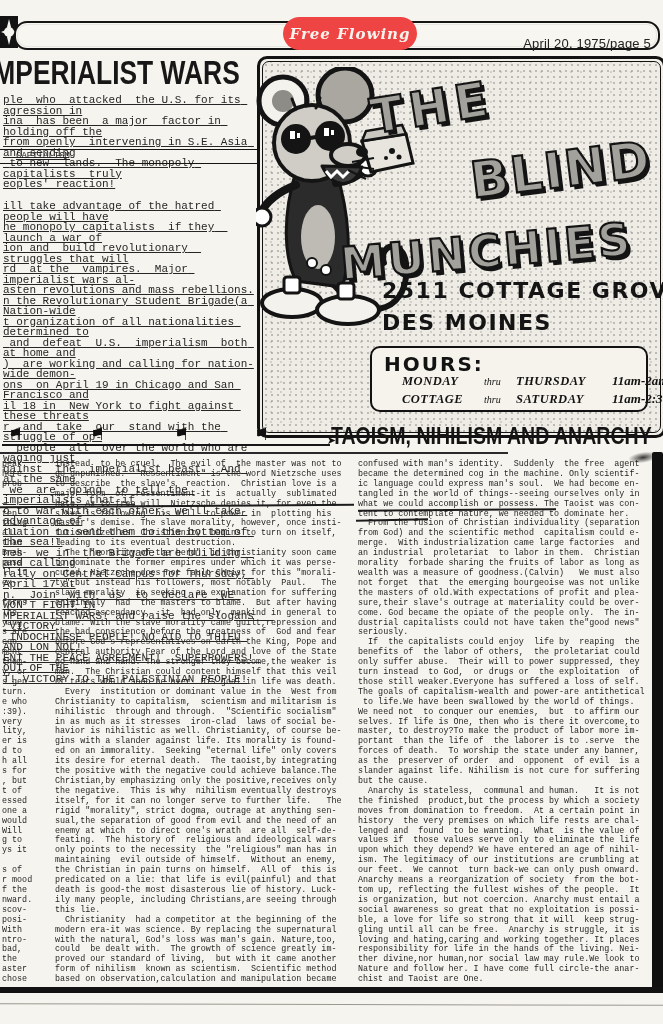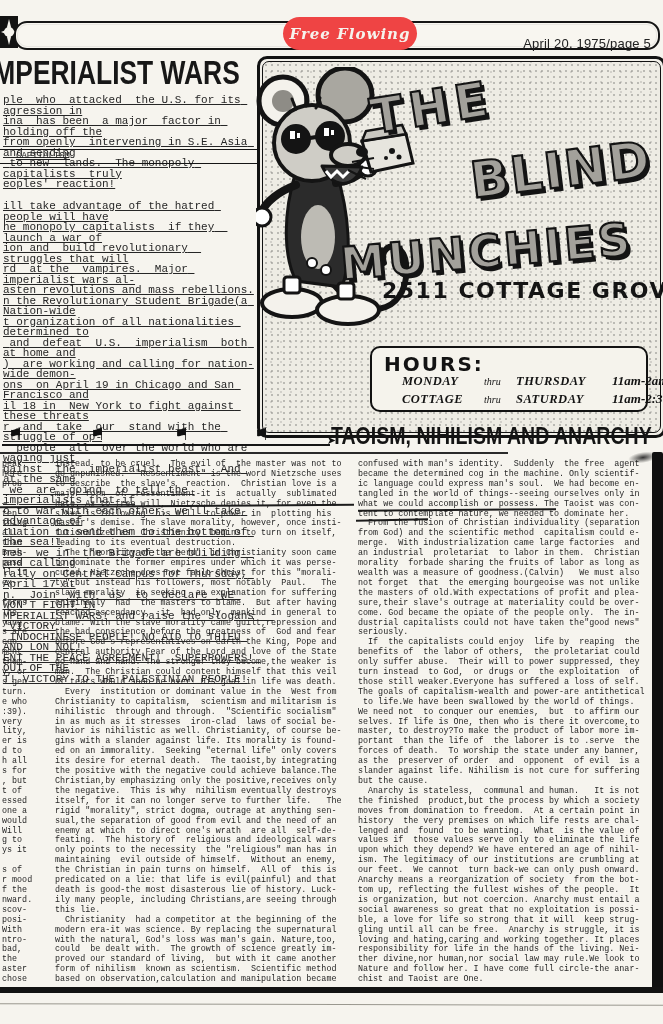--- a/index.html
+++ b/index.html
@@ -206,20 +206,21 @@
       <path d="M66,99 C78,124 98,120 106,100 Z" fill="#3a3a3a" stroke="#141414" stroke-width="3" stroke-linejoin="round"></path>
       <path d="M70,104 l5,6 l6,-6 l6,6 l6,-6" stroke="#fff" fill="none" stroke-width="3"></path>
       <path d="M96,95 l22,-4 M96,99 l22,3 M92,103 l18,9" stroke="#141414" stroke-width="2" fill="none"></path>
     </svg>
 
     <div class="bubble w-the">THE</div>
     <div class="bubble w-blind">BLIND</div>
     <div class="bubble w-munchies">MUNCHIES</div>
 
     <div class="addr addr1">2511 COTTAGE GROVE</div>
+    <div class="addr addr2">DES MOINES</div>
 
     <div class="hours-box">
       <div class="hours-label">HOURS:</div>
       <div class="hours-rows">
         <div class="hours-row">
           <span class="day">MONDAY</span>
           <span class="thru">thru</span>
           <span class="day">THURSDAY</span>
           <span class="time">11am-2am</span>
         </div>

